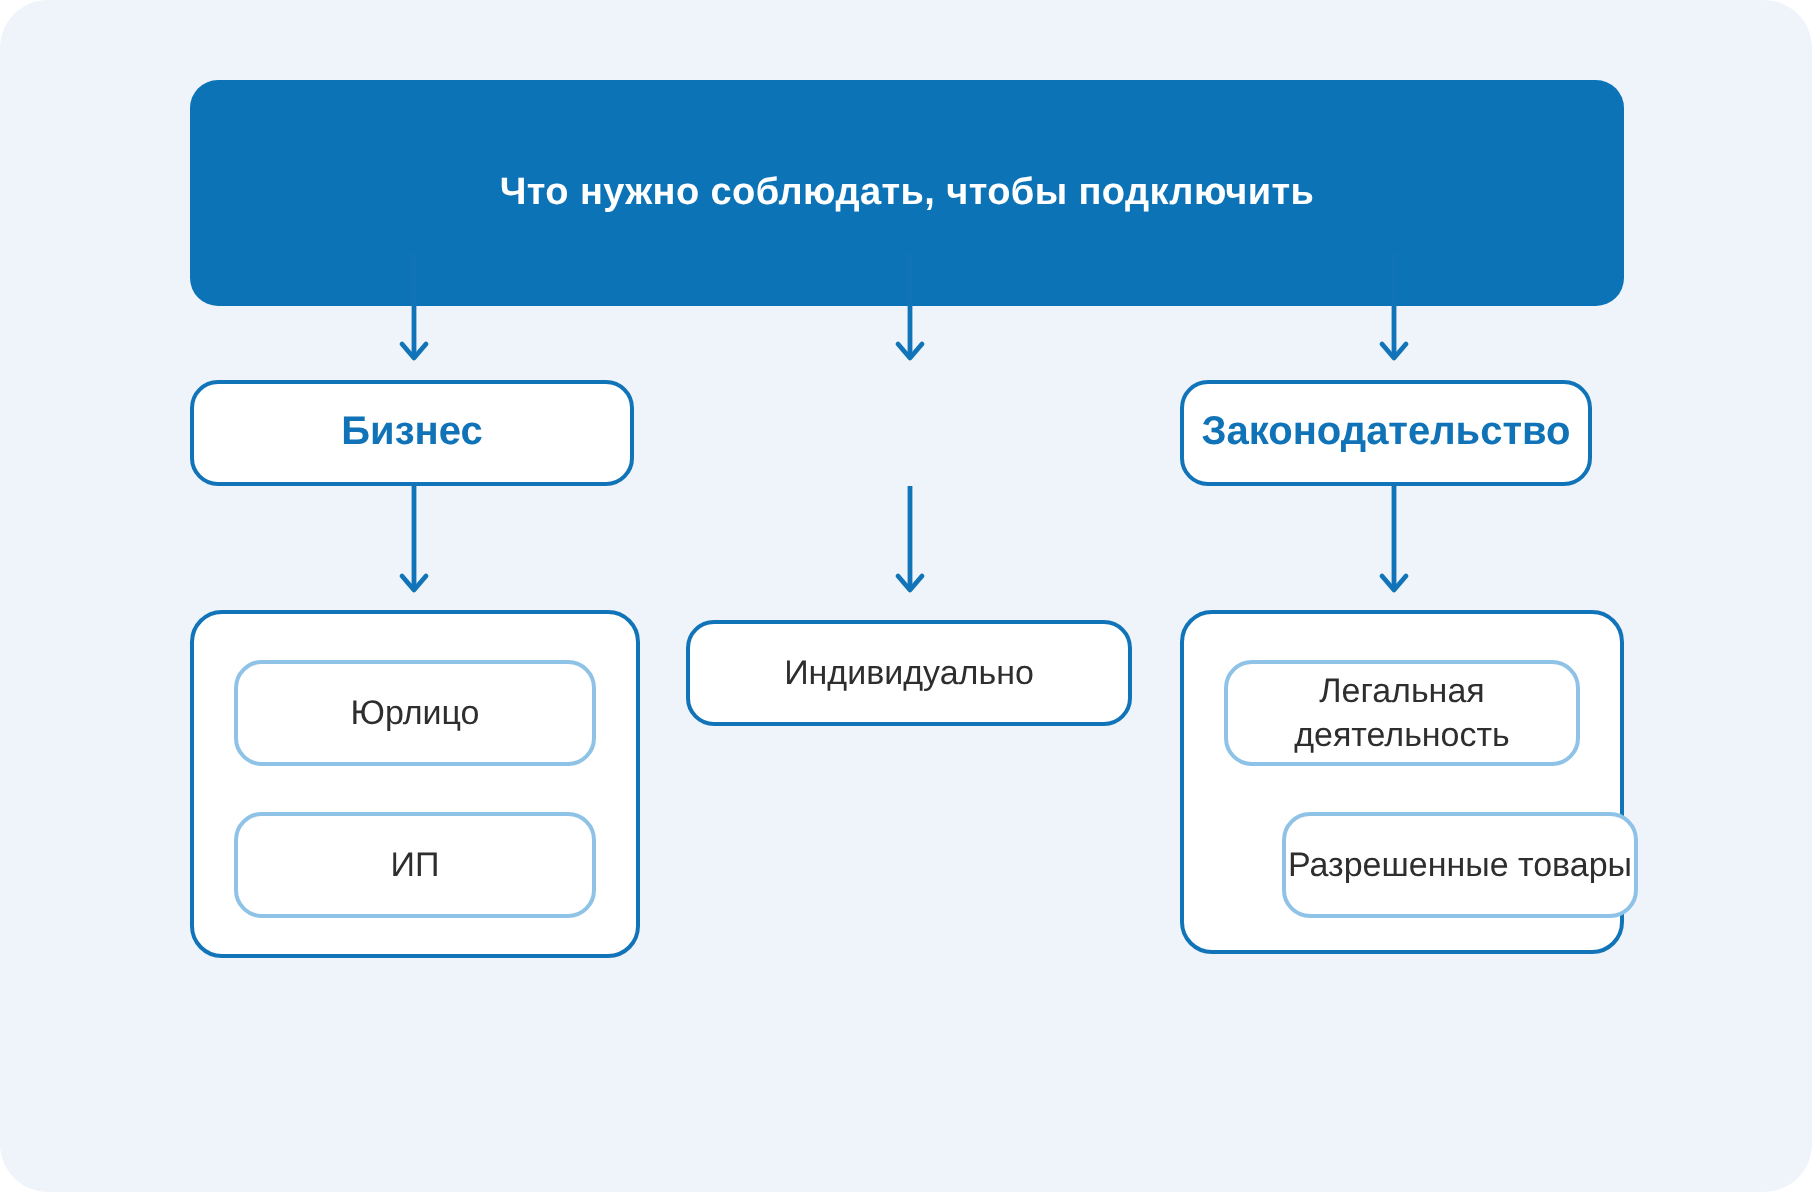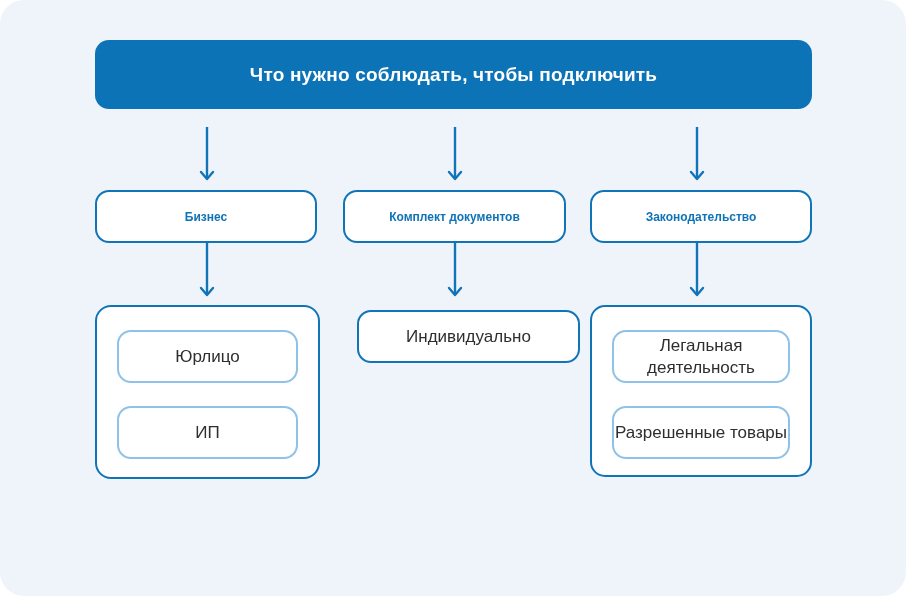--- a/index.html
+++ b/index.html
@@ -13,32 +13,32 @@
     --white:#ffffff;
   }
   *{margin:0;padding:0;box-sizing:border-box;}
   html,body{width:906px;height:596px;background:#ffffff;overflow:hidden;}
   body{font-family:"Liberation Sans","DejaVu Sans",sans-serif;position:relative;}
   .canvas{
     position:absolute;left:0;top:0;width:906px;height:596px;
     background:var(--canvas-bg);border-radius:24px;
   }
   .header-box{
-    position:absolute;left:95px;top:40px;width:717px;height:69px;
+    position:absolute;left:95px;top:40px;width:717px;height:113px;
     background:var(--header-bg);border-radius:14px;
     display:flex;flex-direction:column;align-items:center;justify-content:center;
     color:var(--white);font-weight:bold;font-size:19px;line-height:27px;
     text-align:center;letter-spacing:.2px;gap:46px;
   }
   .node{
     position:absolute;height:53px;border-radius:14px;background:var(--white);
     border:2px solid var(--border-blue);
     display:flex;align-items:center;justify-content:center;text-align:center;
   }
-  .node.level2{color:var(--text-blue);font-weight:bold;font-size:12px;}
+  .node.level2{color:var(--text-blue);font-weight:bold;font-size:20px;}
   .node.level3{color:var(--text-dark);font-weight:normal;font-size:17px;}
   .group{
     position:absolute;background:var(--white);
     border:2px solid var(--border-blue);border-radius:16px;
   }
   .subnode{
     position:absolute;left:20px;width:181px;height:53px;border-radius:14px;
     background:var(--white);border:2px solid var(--border-light);
     display:flex;align-items:center;justify-content:center;text-align:center;
     color:var(--text-dark);font-size:17px;line-height:22px;font-weight:normal;
@@ -69,22 +69,21 @@
       </svg>
   </div>
   <div class="arrow" style="left:689px;top:127px;">
     <svg width="16" height="57" viewBox="0 0 16 57">
         <line x1="8" y1="0" x2="8" y2="52" stroke="#1274b8" stroke-width="2.4"></line>
         <polyline points="2,45 8,52 14,45" fill="none" stroke="#1274b8" stroke-width="2.4" stroke-linecap="round" stroke-linejoin="round"></polyline>
       </svg>
   </div>
 
   <div class="node level2" style="left:95px;top:190px;width:222px;">Бизнес</div>
-  <div class="node level2" style="left:343px;top:190px;width:223px;">Комплект документов</div>
-  <div class="node level2" style="left:590px;top:190px;width:222px;">Законодательство</div>
+  <div class="node level2" style="left:590px;top:190px;width:206px;">Законодательство</div>
 
   <div class="arrow" style="left:199px;top:243px;">
     <svg width="16" height="57" viewBox="0 0 16 57">
         <line x1="8" y1="0" x2="8" y2="52" stroke="#1274b8" stroke-width="2.4"></line>
         <polyline points="2,45 8,52 14,45" fill="none" stroke="#1274b8" stroke-width="2.4" stroke-linecap="round" stroke-linejoin="round"></polyline>
       </svg>
   </div>
   <div class="arrow" style="left:447px;top:243px;">
     <svg width="16" height="57" viewBox="0 0 16 57">
         <line x1="8" y1="0" x2="8" y2="52" stroke="#1274b8" stroke-width="2.4"></line>
@@ -96,20 +95,20 @@
         <line x1="8" y1="0" x2="8" y2="52" stroke="#1274b8" stroke-width="2.4"></line>
         <polyline points="2,45 8,52 14,45" fill="none" stroke="#1274b8" stroke-width="2.4" stroke-linecap="round" stroke-linejoin="round"></polyline>
       </svg>
   </div>
 
   <div class="group" style="left:95px;top:305px;width:225px;height:174px;">
     <div class="subnode" style="top:23px;">Юрлицо</div>
     <div class="subnode" style="top:99px;text-align:right;">ИП</div>
   </div>
 
-  <div class="node level3" style="left:343px;top:310px;width:223px;margin-left:14px;">Индивидуально</div>
+  <div class="node level3" style="left:343px;top:310px;width:223px;">Индивидуально</div>
 
-  <div class="group group-right" style="left:590px;top:305px;width:222px;height:172px;border-radius:15px;">
+  <div class="group group-right" style="left:590px;top:305px;width:222px;height:172px;">
     <div class="subnode" style="top:23px;">Легальная деятельность</div>
-    <div class="subnode" style="top:99px;">Разрешенные товары</div>
+    <div class="subnode" style="top:99px;margin-left:29px;">Разрешенные товары</div>
   </div>
 
 </div>
 
 </body></html>

